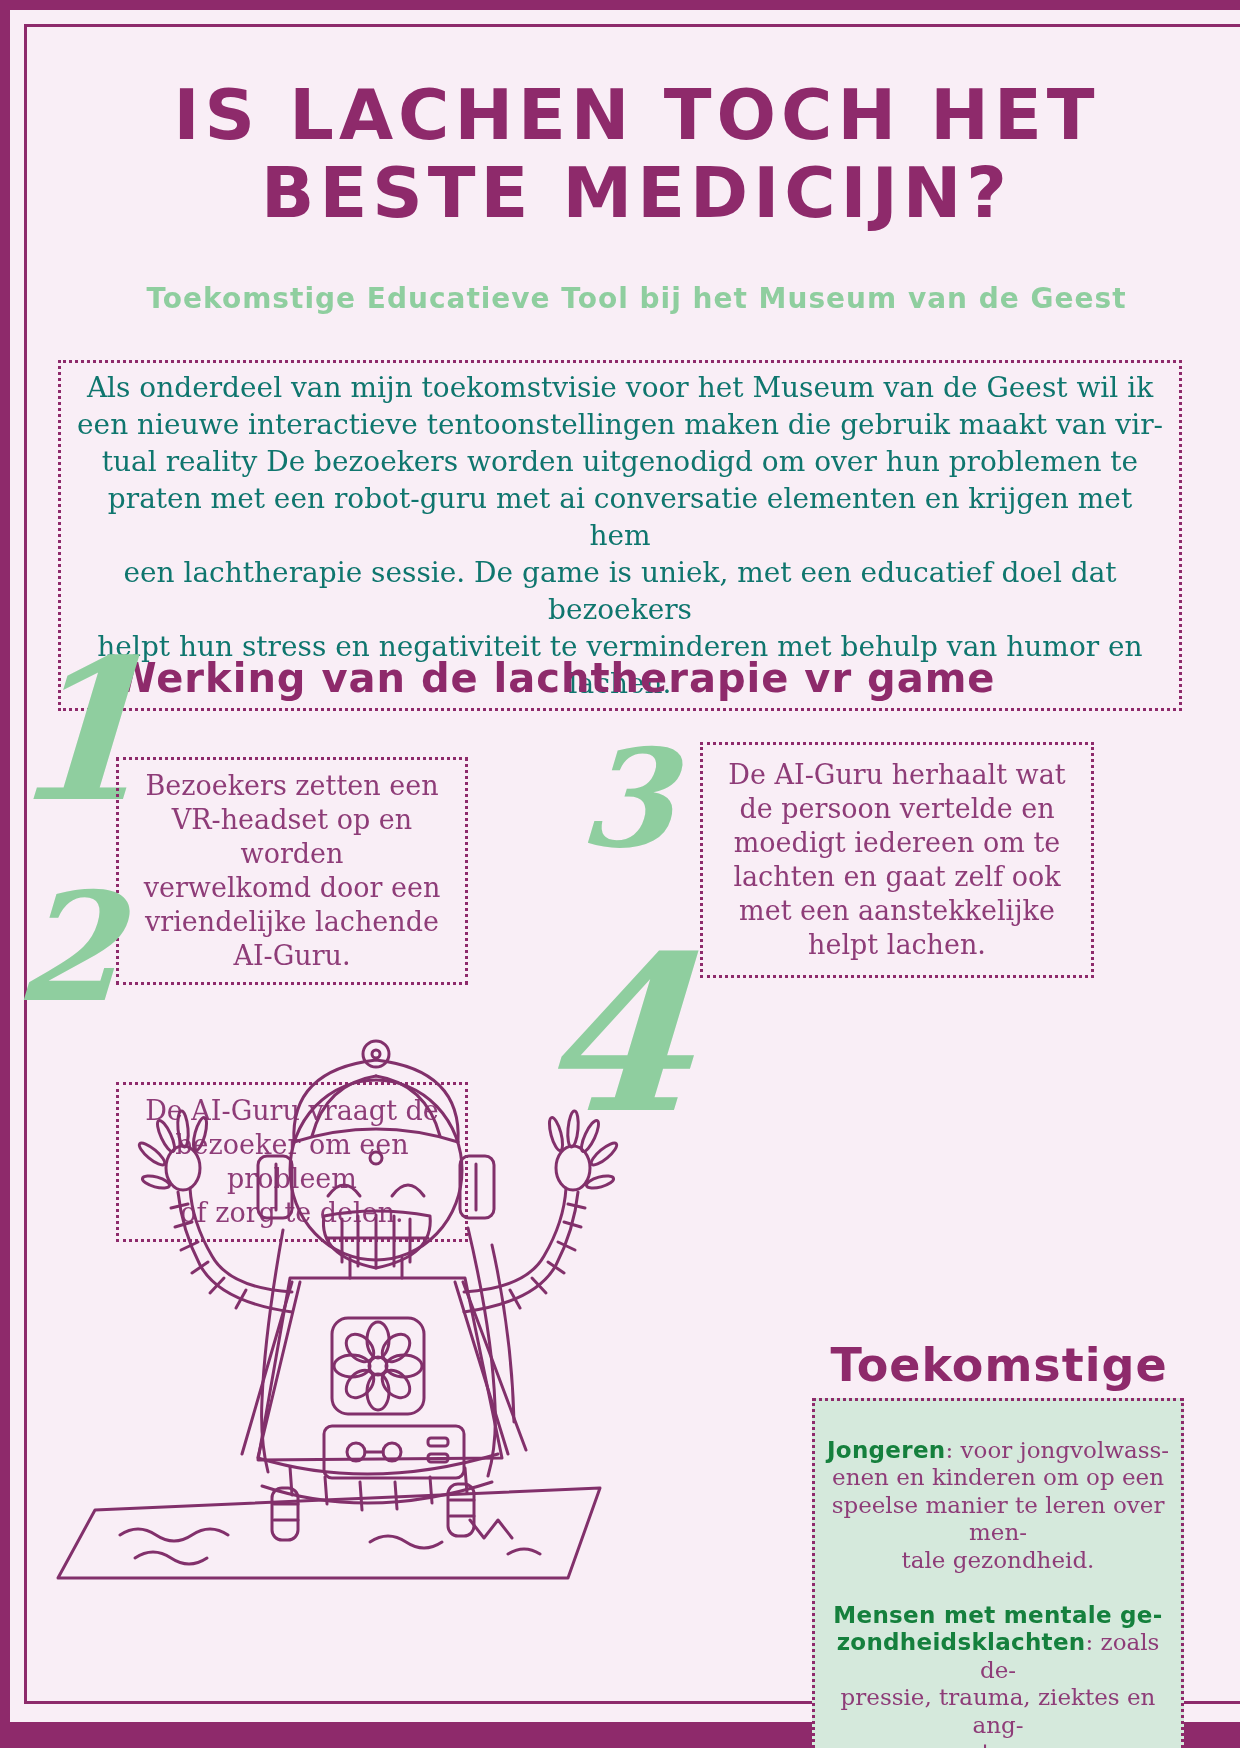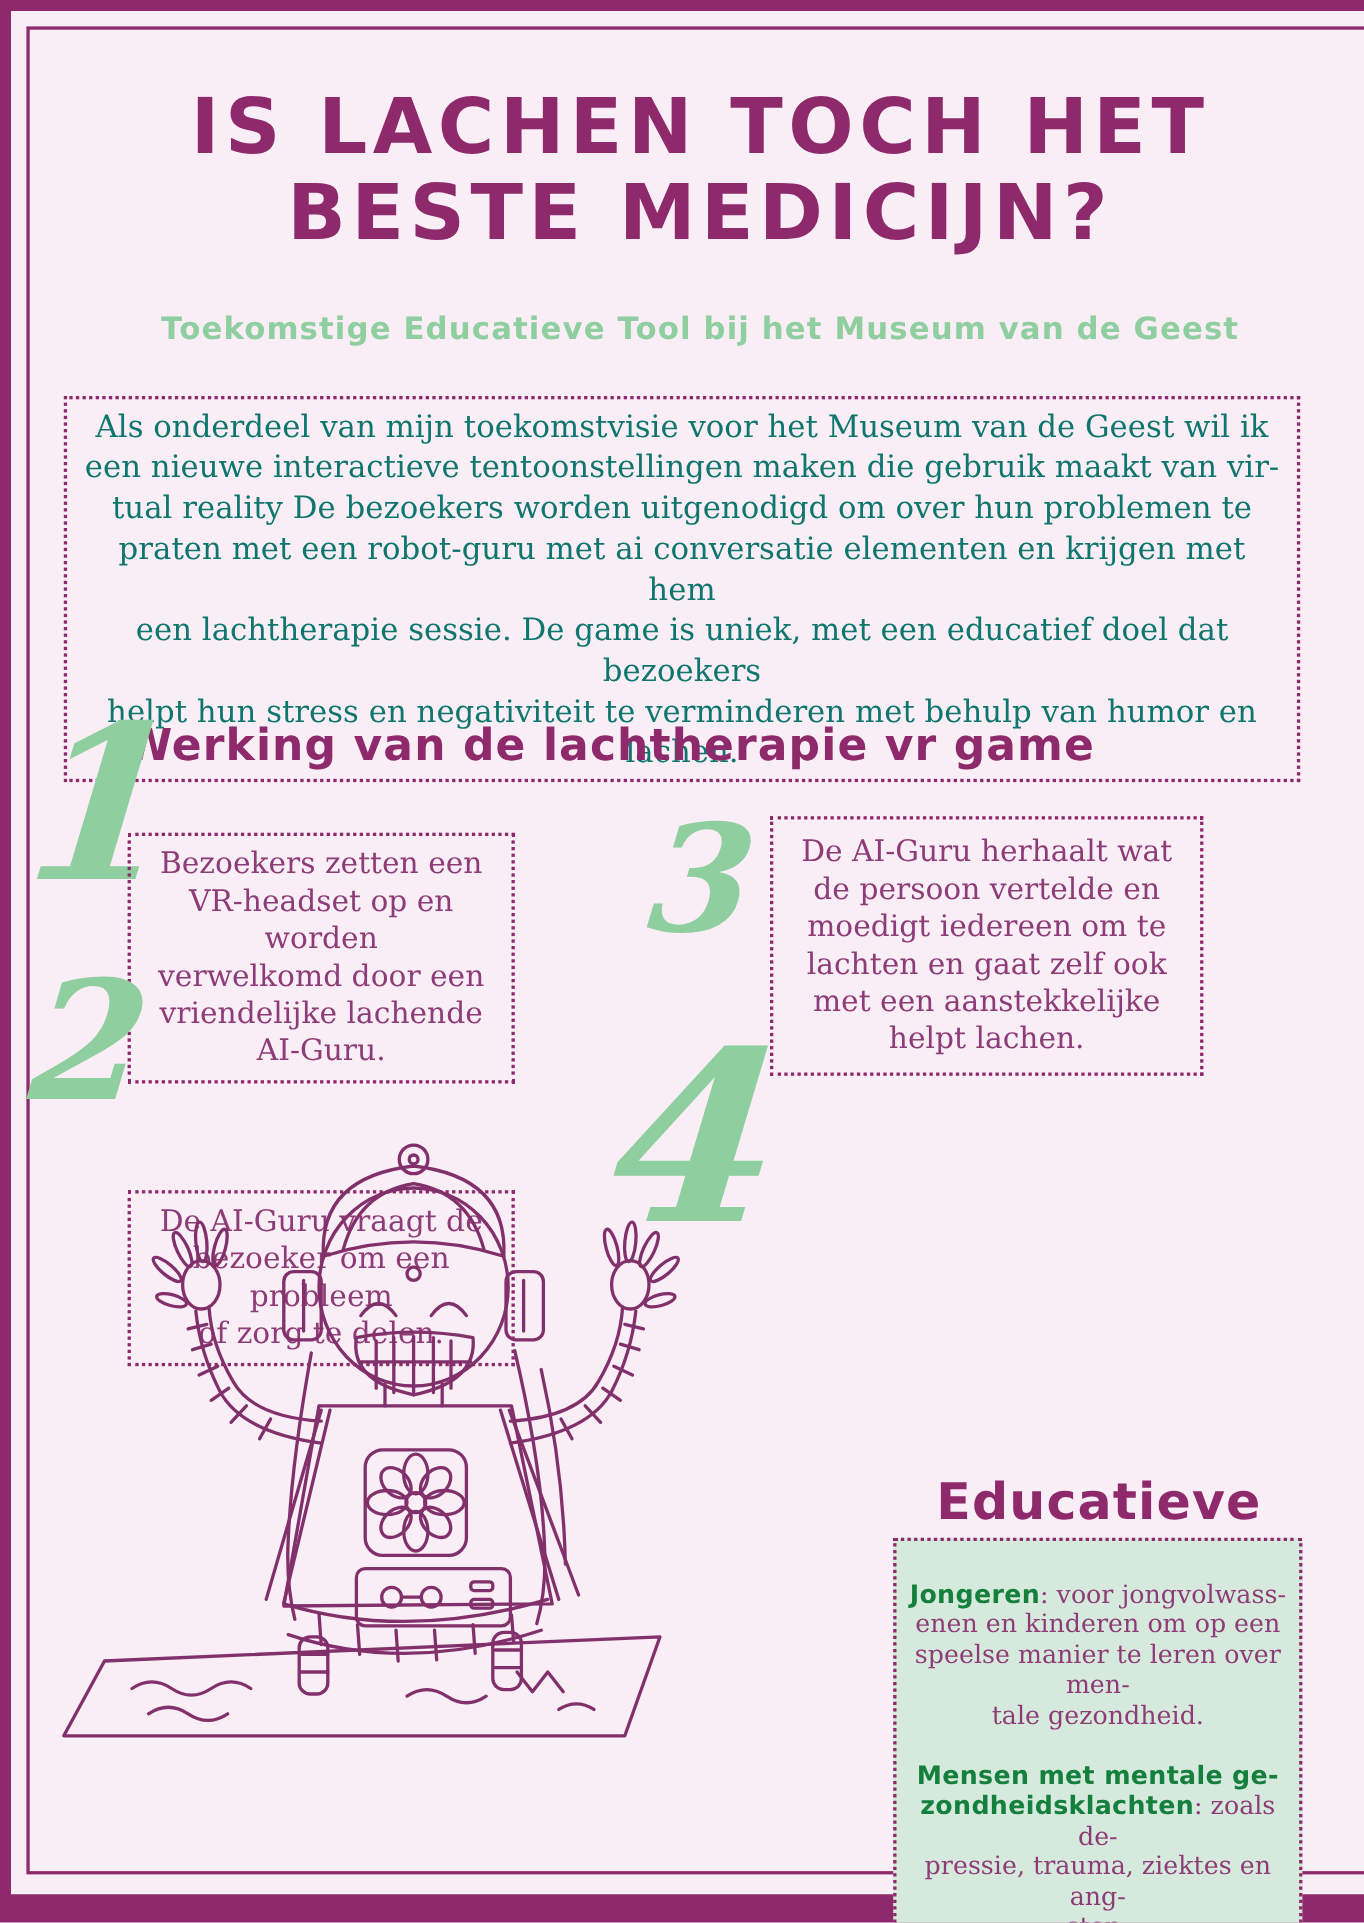--- a/index.html
+++ b/index.html
@@ -220,21 +220,21 @@
       <path d="M524,192 L541,197"></path>
       <path d="M528,174 L545,178"></path>
     <ellipse cx="533" cy="138" rx="17" ry="22"></ellipse>
     <ellipse cx="564" cy="124" rx="5" ry="16" transform="rotate(50 564 124)"></ellipse>
     <ellipse cx="550" cy="106" rx="5" ry="17" transform="rotate(25 550 106)"></ellipse>
     <ellipse cx="533" cy="99" rx="5" ry="18" transform="rotate(5 533 99)"></ellipse>
     <ellipse cx="516" cy="104" rx="5" ry="17" transform="rotate(-15 516 104)"></ellipse>
     <ellipse cx="560" cy="152" rx="5" ry="14" transform="rotate(75 560 152)"></ellipse>
   </svg>
 
-  <div class="doelheading funky">Educatieve</div>
+  <div class="doelheading funky">Toekomstige</div>
 
   <div class="targetbox preline">
     <span class="grouplabel">Jongeren</span><span>: voor jongvolwass-
 enen en kinderen om op een
 speelse manier te leren over men-
 tale gezondheid.</span>
 
     <span class="grouplabel">Mensen met mentale ge-
 zondheidsklachten</span><span>: zoals de-
 pressie, trauma, ziektes en ang-

